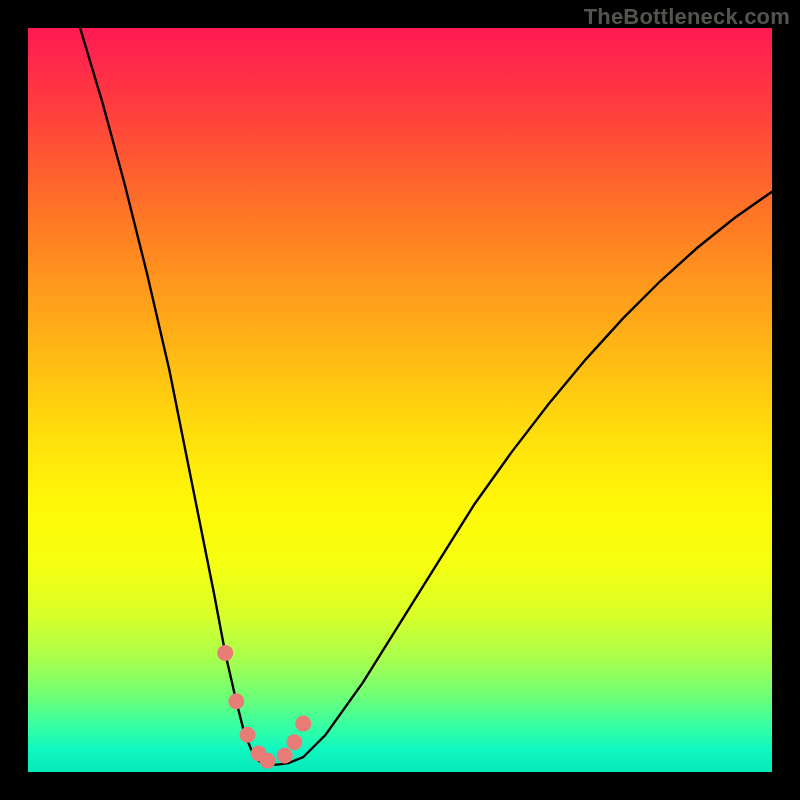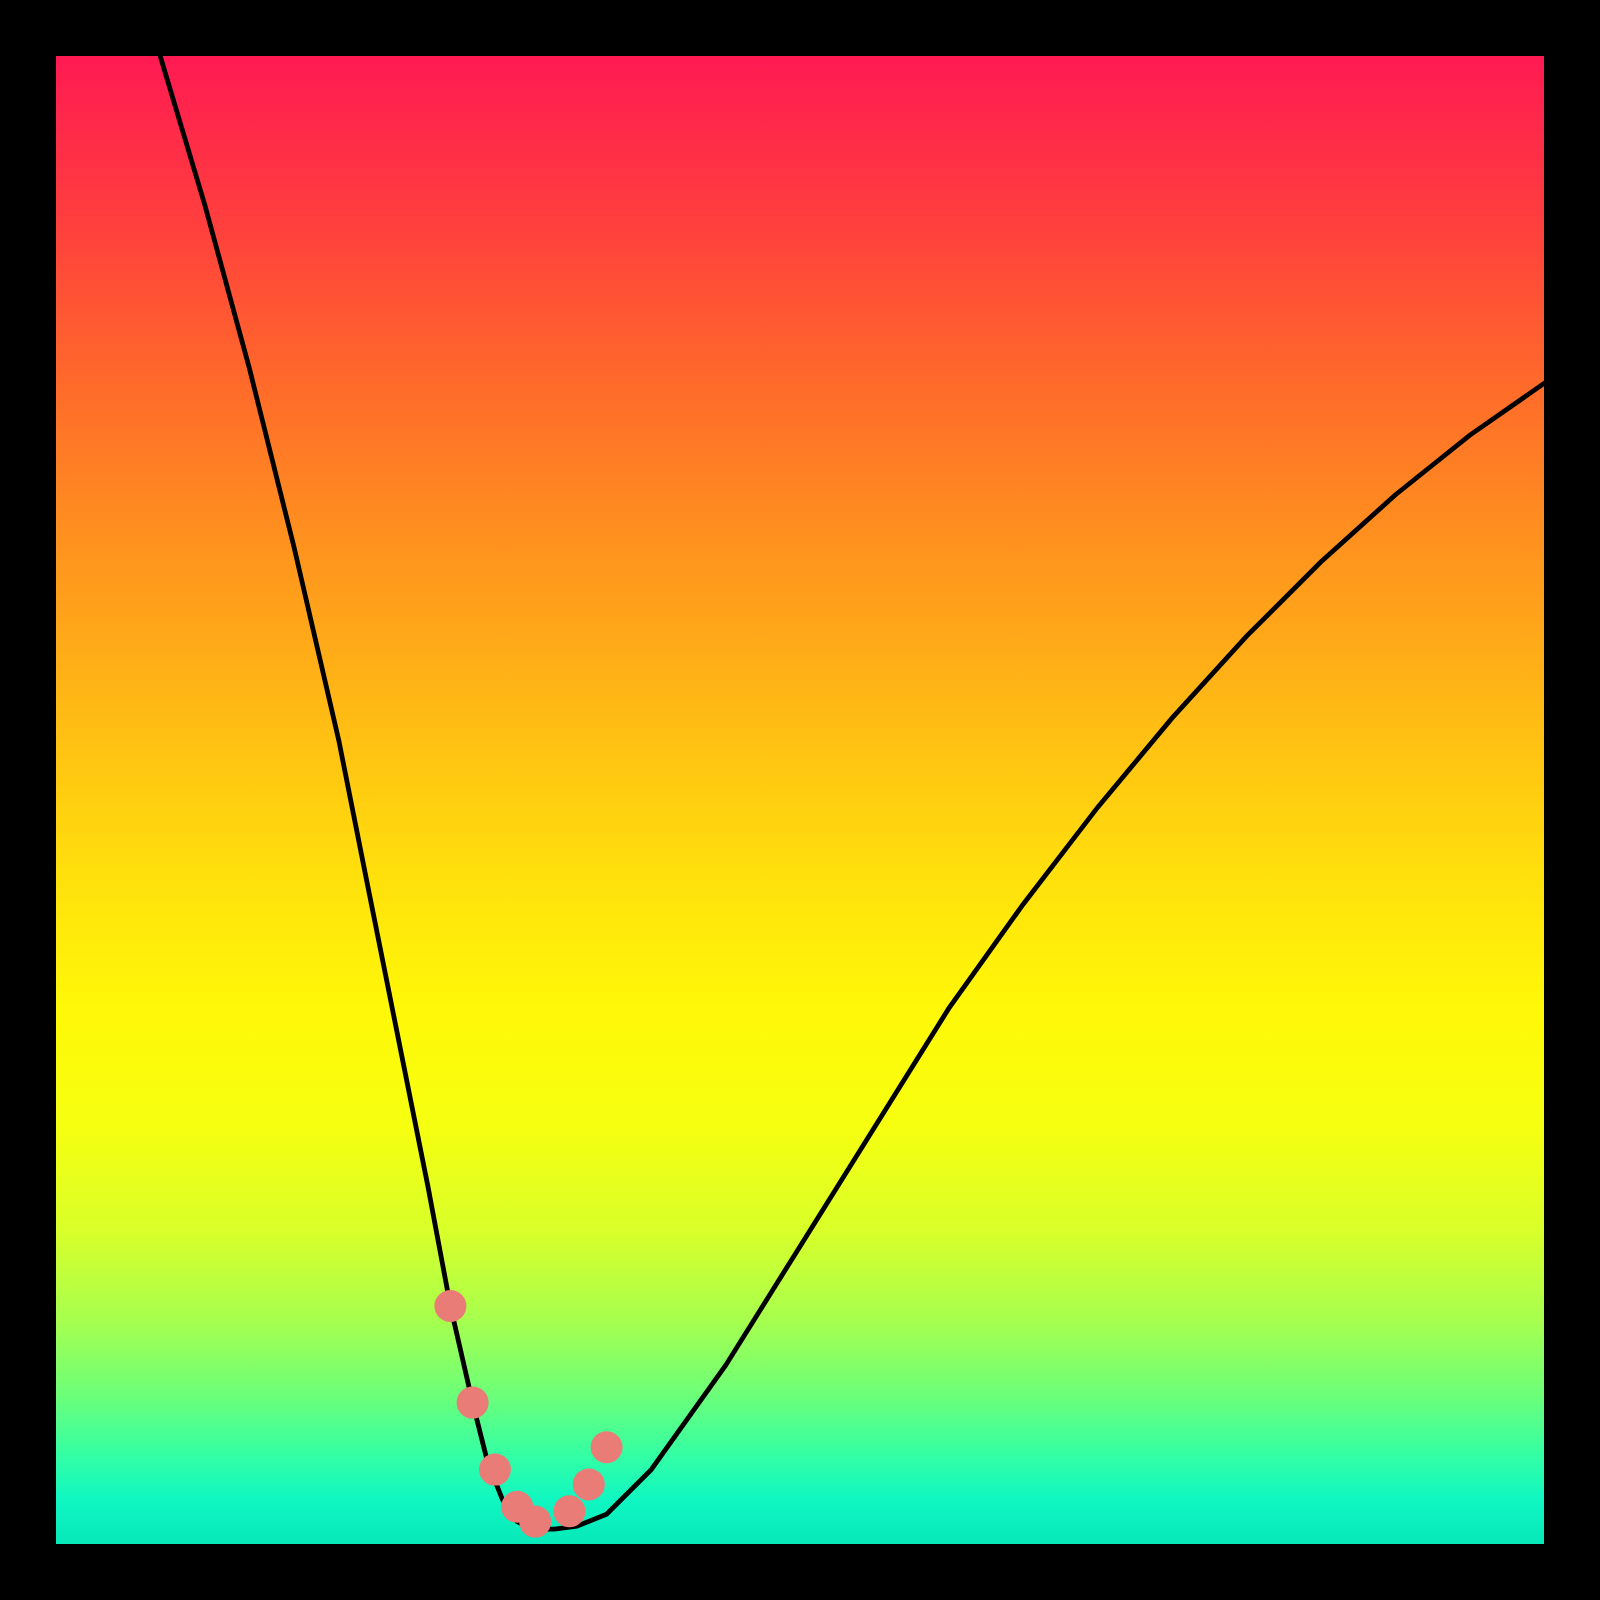--- a/index.html
+++ b/index.html
@@ -69,13 +69,14 @@
           <circle cx="208.3" cy="673.3" r="8" fill="#e97c77"></circle>
           <circle cx="219.5" cy="706.8" r="8" fill="#e97c77"></circle>
           <circle cx="230.6" cy="725.4" r="8" fill="#e97c77"></circle>
           <circle cx="239.6" cy="732.8" r="8" fill="#e97c77"></circle>
           <circle cx="256.7" cy="727.6" r="8" fill="#e97c77"></circle>
           <circle cx="266.4" cy="714.2" r="8" fill="#e97c77"></circle>
           <circle cx="275.3" cy="695.6" r="8" fill="#e97c77"></circle>
         </g>
     </svg>
   </div>
+  <div class="watermark">TheBottleneck.com</div>
 </div>
 
 </body></html>

